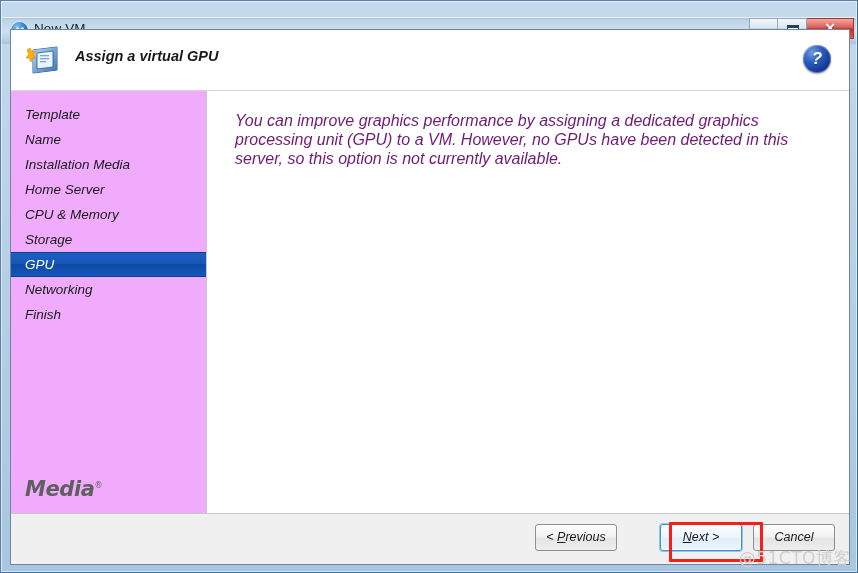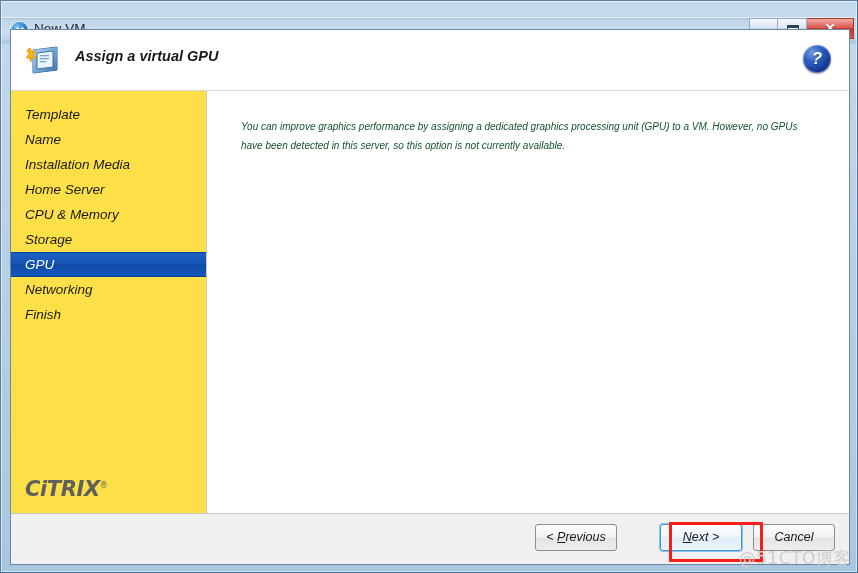--- a/index.html
+++ b/index.html
@@ -172,21 +172,21 @@
 
   
   .body-row {
     position: absolute;
     left: 0; top: 61px; right: 0;
     height: 424px;
     display: flex;
   }
   .sidebar {
     width: 196px;
-    background: #fde047;
+    background: #f0abfc;
     border-right: 1px solid #c8c8c8;
     padding-top: 11px;
     box-sizing: border-box;
     position: relative;
   }
   .step {
     height: 25px;
     line-height: 25px;
     padding-left: 14px;
     font-size: 13.5px;
@@ -217,24 +217,24 @@
     font-weight: normal;
   }
 
   .content {
     flex: 1;
     background: #ffffff;
     padding: 14px 18px 0 22px;
     box-sizing: border-box;
   }
   .content p {
-    margin: 12px;
-    font-size: 10px;
+    margin: 6px;
+    font-size: 16px;
     line-height: 19px;
-    color: #14532d;
+    color: #701a75;
     max-width: 600px;
   }
 
   
   .footer {
     position: absolute;
     left: 0; right: 0; bottom: 0;
     height: 50px;
     background: #f0f0f0;
     border-top: 1px solid #c8c8c8;
@@ -343,21 +343,21 @@
         <div class="step">Name</div>
         <div class="step">Installation Media</div>
         <div class="step">Home Server</div>
         <div class="step">CPU &amp; Memory</div>
         <div class="step">Storage</div>
         <div class="step selected">GPU</div>
         <div class="step">Networking</div>
         <div class="step">Finish</div>
 
         <div class="citrix-logo">
-          <span>CiTRIX</span><sup>®</sup>
+          <span>Media</span><sup>®</sup>
         </div>
       </div>
 
       <div class="content">
         <p>You can improve graphics performance by assigning a dedicated graphics processing unit (GPU) to a VM. However, no GPUs have been detected in this server, so this option is not currently available.</p>
       </div>
     </div>
 
     <div class="footer">
       <div class="btnbar">

